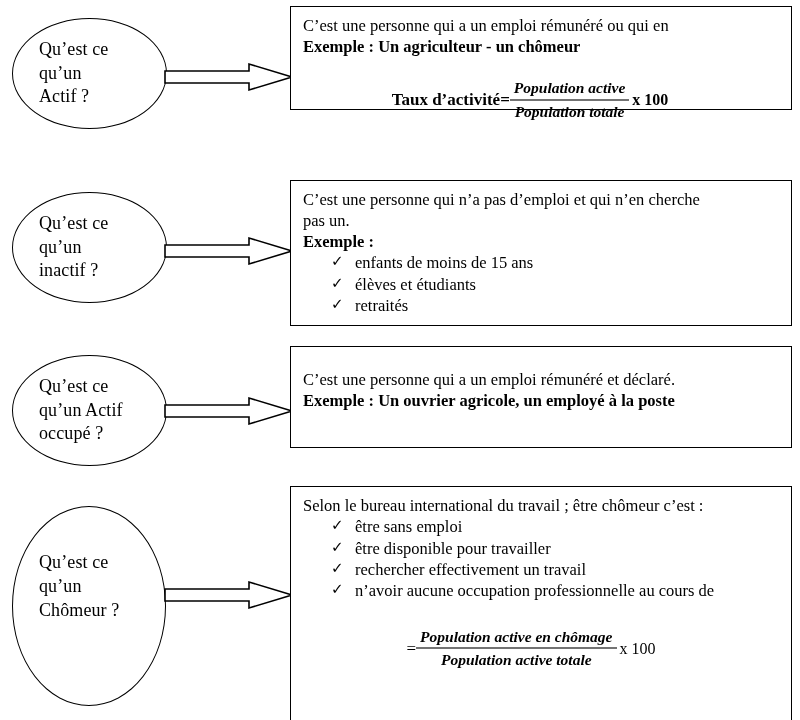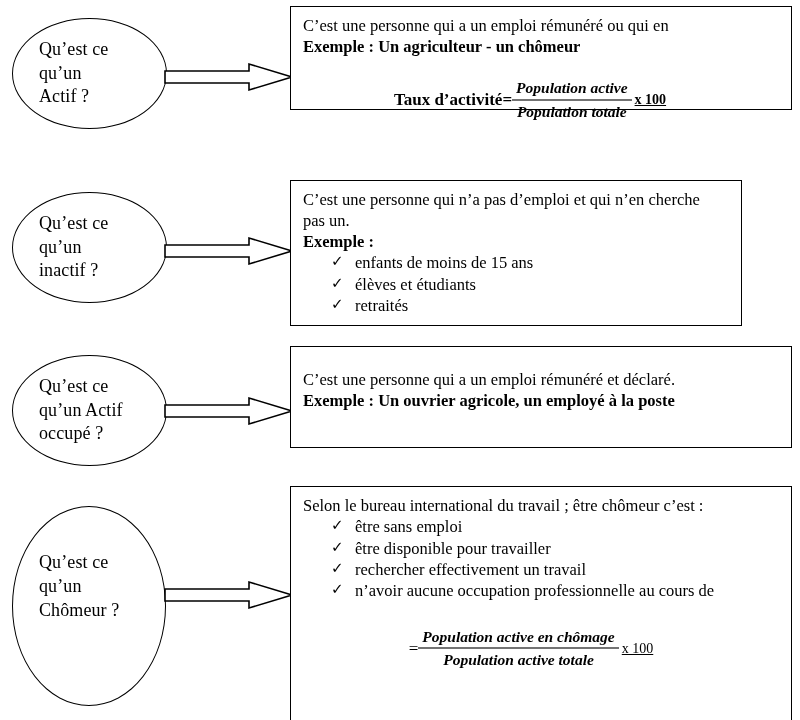--- a/index.html
+++ b/index.html
@@ -70,21 +70,21 @@
   .feq{font-size:17px;}
   .formula.f1 .feq{font-weight:bold;}
   .frac{display:inline-flex;flex-direction:column;text-align:center;}
   .frac .num{padding:0 4px 1px 4px;border-bottom:2px solid #737373;}
   .frac .den{padding:2px 4px 0 4px;}
   .frac .num,.frac .den{
     font-style:italic;font-weight:bold;font-size:15.5px;
     line-height:1.2;white-space:nowrap;
   }
   .formula.f2 .frac .num,.formula.f2 .frac .den{font-size:15.5px;}
-  .fx{font-size:14px;margin-left:3px;text-decoration:underline;}
+  .fx{font-size:16px;margin-left:3px;}
   .formula.f1 .fx{font-weight:bold;}
 </style>
 </head>
 <body>
 
 <div class="stage">
 
   <div class="ellipse" style="left:12px;top:18px;width:155px;height:111px;">
     <div class="etext">Qu’est ce
 qu’un
@@ -119,21 +119,21 @@
 qu’un
 inactif ?</div>
   </div>
 
   <div class="arrow" style="left:165px;top:236px;width:128px;height:30px;">
     <svg width="128" height="30" viewBox="0 0 128 30">
       <path d="M0,9 L84,9 L84,2 L127,15 L84,28 L84,21 L0,21 Z" fill="#ffffff" stroke="#000000" stroke-width="1.6" stroke-linejoin="miter"></path>
     </svg>
   </div>
 
-  <div class="box" style="left:290px;top:180px;width:452px;height:146px;">
+  <div class="box" style="left:290px;top:180px;width:502px;height:146px;">
     <div class="inner">
       <div class="line">C’est une personne qui n’a pas d’emploi et qui n’en cherche</div>
       <div class="line">pas un.</div>
       <div class="line b">Exemple :</div>
       <ul class="bullets">
         <li>
           <span class="ck">✓</span>
           <span class="btxt">enfants de moins de 15 ans</span>
         </li>
         <li>

